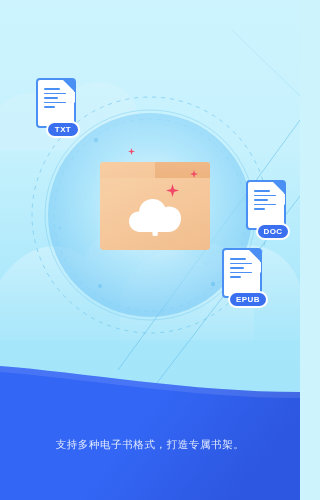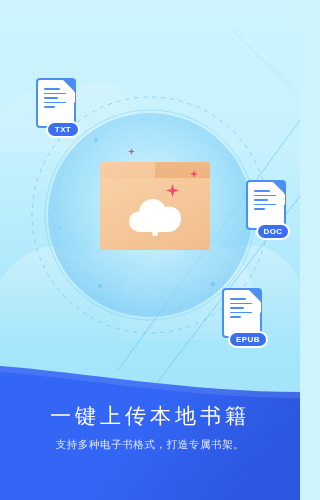--- a/index.html
+++ b/index.html
@@ -69,21 +69,21 @@
     border-radius:9px;background:#3a6ff0;border:2px solid #fff;
     color:#fff;font-size:8px;font-weight:bold;letter-spacing:.4px;
     display:flex;align-items:center;justify-content:center;
     padding:0 5px;box-sizing:border-box;
   }
   .badge.wide{min-width:40px;left:6px;}
 
   .f-txt {left:36px; top:78px;}
   .f-doc {left:246px;top:136px;margin-top:44px;}
   .f-umd {left:44px; top:252px;}
-  .f-epub{left:222px;top:248px;margin-top:40px;}
+  .f-epub{left:222px;top:248px;}
 
   
   .panel{position:absolute;left:0;top:352px;width:300px;height:148px;}
   .panel-title{
     position:absolute;left:0;right:0;top:50px;text-align:center;
     color:#fff;font-size:21px;letter-spacing:4px;
     font-family:"DejaVu Sans","Liberation Sans",sans-serif;
   }
   .panel-sub{
     position:absolute;left:0;right:0;top:86px;text-align:center;
@@ -222,17 +222,16 @@
           <i style="width:22px"></i>
           <i style="width:14px"></i>
         <i style="width:22px"></i>
           <i style="width:11px"></i>
       </div>
     </div>
     <div class="badge wide">EPUB</div>
   </div>
 
   <div class="panel">
-    <div class="panel-title">一键上传本地书籍</div>
     <div class="panel-sub">支持多种电子书格式，打造专属书架。</div>
   </div>
 
 </div>
 
 </body></html>

